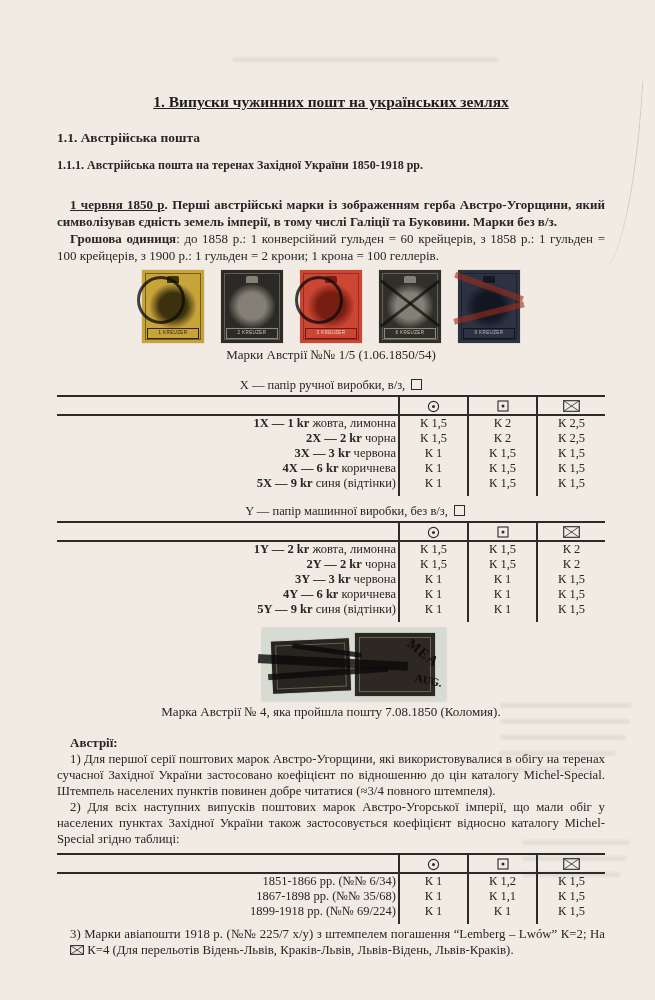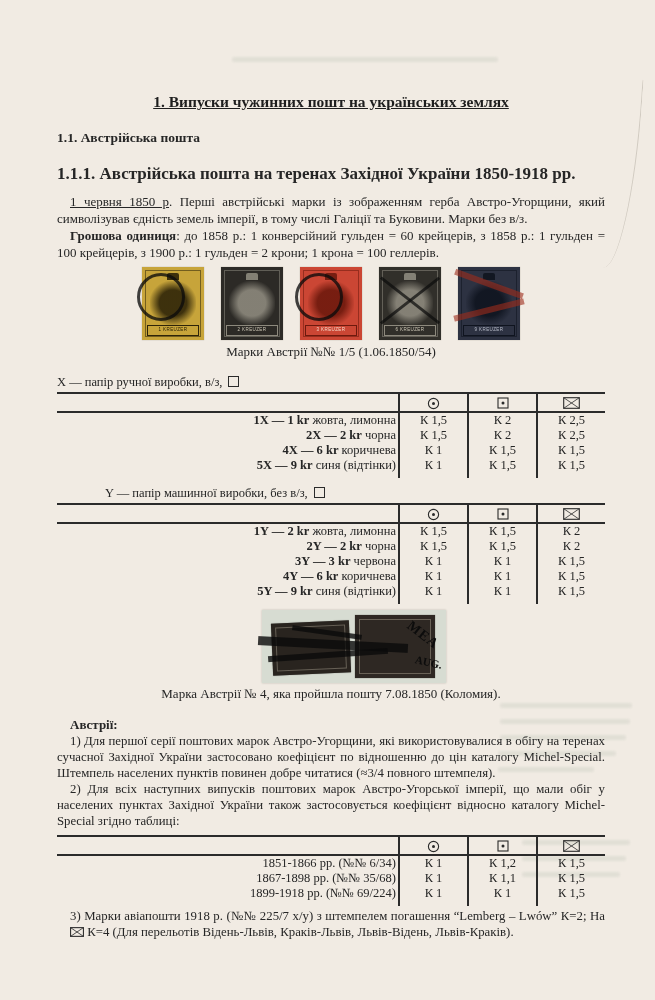--- a/index.html
+++ b/index.html
@@ -7,39 +7,39 @@
     position:relative;width:655px;height:1000px;margin:0 auto;
     background:#f1ecе4;
     background-color:#f1ebe3;
     font-family:"Liberation Serif","DejaVu Serif",serif;
     color:#262626;overflow:hidden;
   }
   .content{position:relative;padding:93px 50px 0 57px;width:548px;box-sizing:content-box;}
   
   .title{font-size:15.5px;font-weight:bold;text-align:center;text-decoration:underline;color:#1e1e1e;}
   .h11{font-size:13.5px;font-weight:bold;margin-top:19px;}
-  .h111{font-size:17px;font-weight:bold;margin-top:18px;}
+  .h111{font-size:12px;font-weight:bold;margin-top:12px;}
   
   .intro{margin:0;text-align:justify;font-size:13px;line-height:17px;text-indent:13px;}
-  .intro.first{margin-top:9px;}
+  .intro.first{margin-top:23px;font-weight:bold;}
   .intro .u{text-decoration:underline;}
   
   .stamps-row{margin-top:6px;height:73px;display:flex;justify-content:center;gap:17px;}
   .stamp{position:relative;width:62px;height:73px;flex:0 0 auto;box-shadow:0 0 1px rgba(60,50,30,.4);}
   .sframe{position:absolute;inset:3px;border:1.5px solid;opacity:.55;}
   .scrown{position:absolute;top:6px;left:50%;width:12px;height:7px;transform:translateX(-50%);opacity:.9;border-radius:2px 2px 0 0;}
   .seagle{position:absolute;left:8px;right:8px;top:14px;bottom:15px;opacity:.9;}
   .sband{position:absolute;left:5px;right:5px;bottom:4px;height:9px;border:1px solid;font-size:4.5px;line-height:8px;text-align:center;letter-spacing:.4px;font-family:"Liberation Sans",sans-serif;overflow:hidden;}
   .scancel-circle{position:absolute;width:42px;height:42px;border:3px solid rgba(12,12,12,.78);border-radius:50%;}
   .cbar{position:absolute;left:-10%;width:120%;height:3px;background:rgba(12,12,12,.72);}
   .rbar{position:absolute;left:-8%;width:116%;height:6px;background:rgba(158,44,26,.6);filter:blur(.4px);}
   
   .caption{margin-top:4px;text-align:center;font-size:13px;}
   
-  .tlabel{margin-top:15px;font-size:12.5px;}
+  .tlabel{margin-top:15px;font-size:12.5px;text-align:center;}
   .tlabel.second{margin-top:8px;margin-left:48px;}
   .cbox{display:inline-block;width:9px;height:9px;border:1.2px solid #2b2b2b;margin-left:6px;vertical-align:-1px;}
   .ptable{border-collapse:collapse;width:548px;font-size:12.5px;margin-top:2px;table-layout:fixed;}
   .ptable td{padding:0 2px;height:15px;vertical-align:middle;}
   .ptable tr.head td{border-top:2px solid #2b2b2b;border-bottom:2px solid #2b2b2b;height:17px;text-align:center;}
   .ptable td.val{border-left:2px solid #2b2b2b;width:63px;text-align:center;}
   .ptable td.lbl{text-align:right;}
   .ptable tr.head td svg{vertical-align:middle;}
   .ptable tr.tail td{height:5px;}
   .ptable.ref{margin-top:6px;}
@@ -149,20 +149,26 @@
               <td class="val">К 2</td>
               <td class="val">К 2,5</td>
             </tr>
             <tr>
               <td class="lbl"><b>2X — 2 kr</b> чорна</td>
               <td class="val">К 1,5</td>
               <td class="val">К 2</td>
               <td class="val">К 2,5</td>
             </tr>
             <tr>
+              <td class="lbl"><b>3X — 3 kr</b> червона</td>
+              <td class="val">К 1</td>
+              <td class="val">К 1,5</td>
+              <td class="val">К 1,5</td>
+            </tr>
+            <tr>
               <td class="lbl"><b>4X — 6 kr</b> коричнева</td>
               <td class="val">К 1</td>
               <td class="val">К 1,5</td>
               <td class="val">К 1,5</td>
             </tr>
             <tr>
               <td class="lbl"><b>5X — 9 kr</b> синя (відтінки)</td>
               <td class="val">К 1</td>
               <td class="val">К 1,5</td>
               <td class="val">К 1,5</td>

